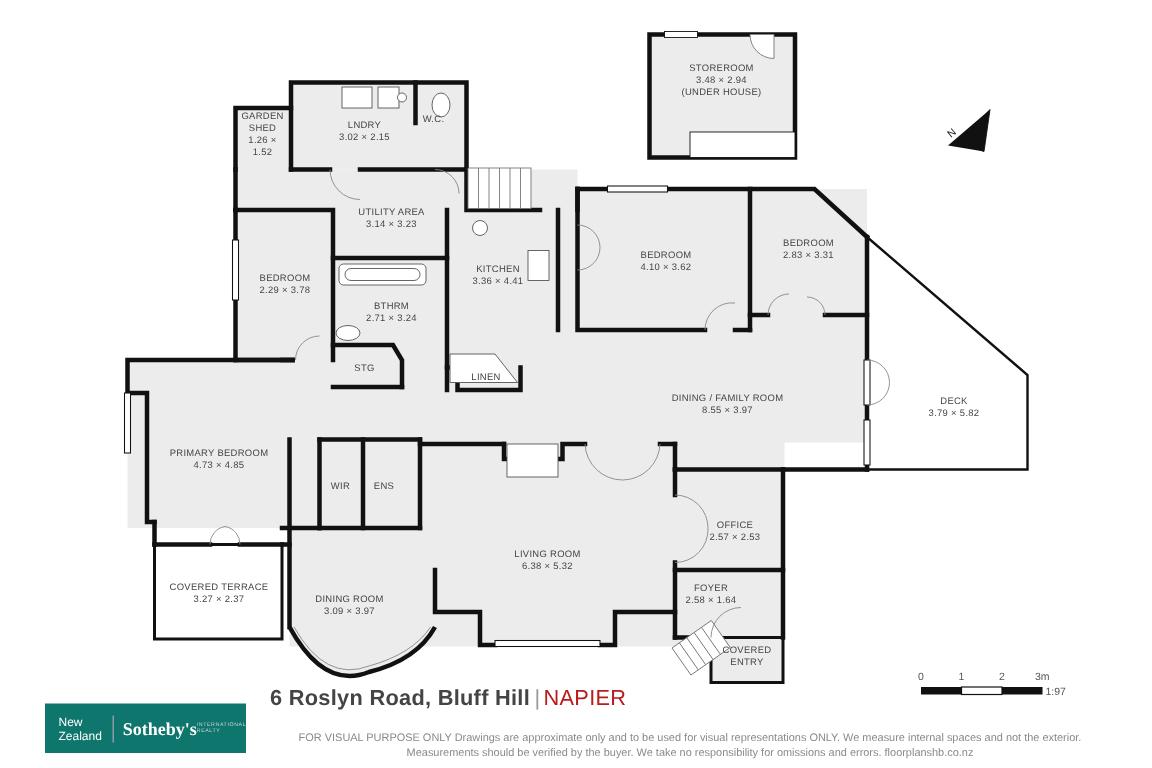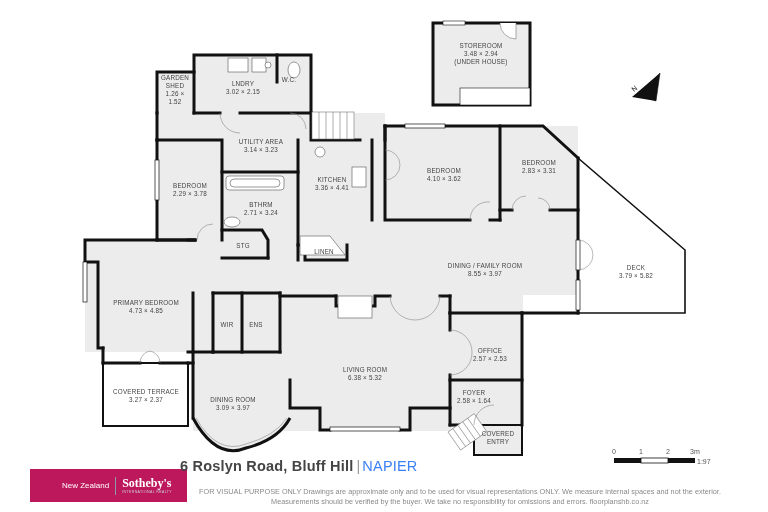--- a/index.html
+++ b/index.html
@@ -1,27 +1,27 @@
 <!DOCTYPE html>
 <html><head>
 <meta charset="utf-8">
 <style>
   html, body { margin:0; padding:0; background:#ffffff; }
   body { width:768px; height:512px; position:relative; overflow:hidden; font-family:"Liberation Sans", sans-serif; color:#555; }
   #plan { position:absolute; left:0; top:0; width:768px; height:512px; }
   .room-label { position:absolute; text-align:center; font-size:6.3px; line-height:8px; color:#444; letter-spacing:0.2px; transform:translate(-50%,-50%); white-space:nowrap; }
   .room-label .dim { display:block; }
   .address { position:absolute; left:180px; top:458px; font-size:14.5px; color:#444; font-weight:bold; letter-spacing:0.2px; white-space:nowrap; }
-  .address .city { font-weight:normal; color:#3b82f6; }
+  .address .city { font-weight:normal; color:#b91c1c; }
   .address .sep { font-weight:normal; color:#999; margin:0 2px 0 3px; }
   .disclaimer { position:absolute; left:180px; top:487px; width:560px; font-size:7.3px; line-height:9.5px; color:#8a8a8a;text-align:center; }
-  .brand { position:absolute; left:30px; top:469px; width:134px; height:33px; background:#be185d; color:#fff; display:flex; align-items:center;padding-left:23px; }
+  .brand { position:absolute; left:30px; top:469px; width:134px; height:33px; background:#0f766e; color:#fff; display:flex; align-items:center; }
   .brand .nz { font-size:8px; margin-left:9px; margin-right:6px; }
   .brand .bar { width:1px; height:18px; background:#8d97ad; margin-right:6px; }
-  .brand .stack { display:flex; flex-direction:column; align-items:flex-start; }
+  .brand .stack { display:flex; flex-direction:row; align-items:flex-start; }
   .brand .soth { font-family:"Liberation Serif", serif; font-size:12px; font-weight:bold; line-height:12px; }
   .brand .intl { font-size:3.5px; letter-spacing:0.4px; color:#c9cfdb; margin-top:1px; }
   .scale-lbl { position:absolute; font-size:7px; color:#555; }
 </style>
 </head>
 <body>
 
 <svg id="plan" viewBox="0 0 768 512" xmlns="http://www.w3.org/2000/svg">
 
   <g>

